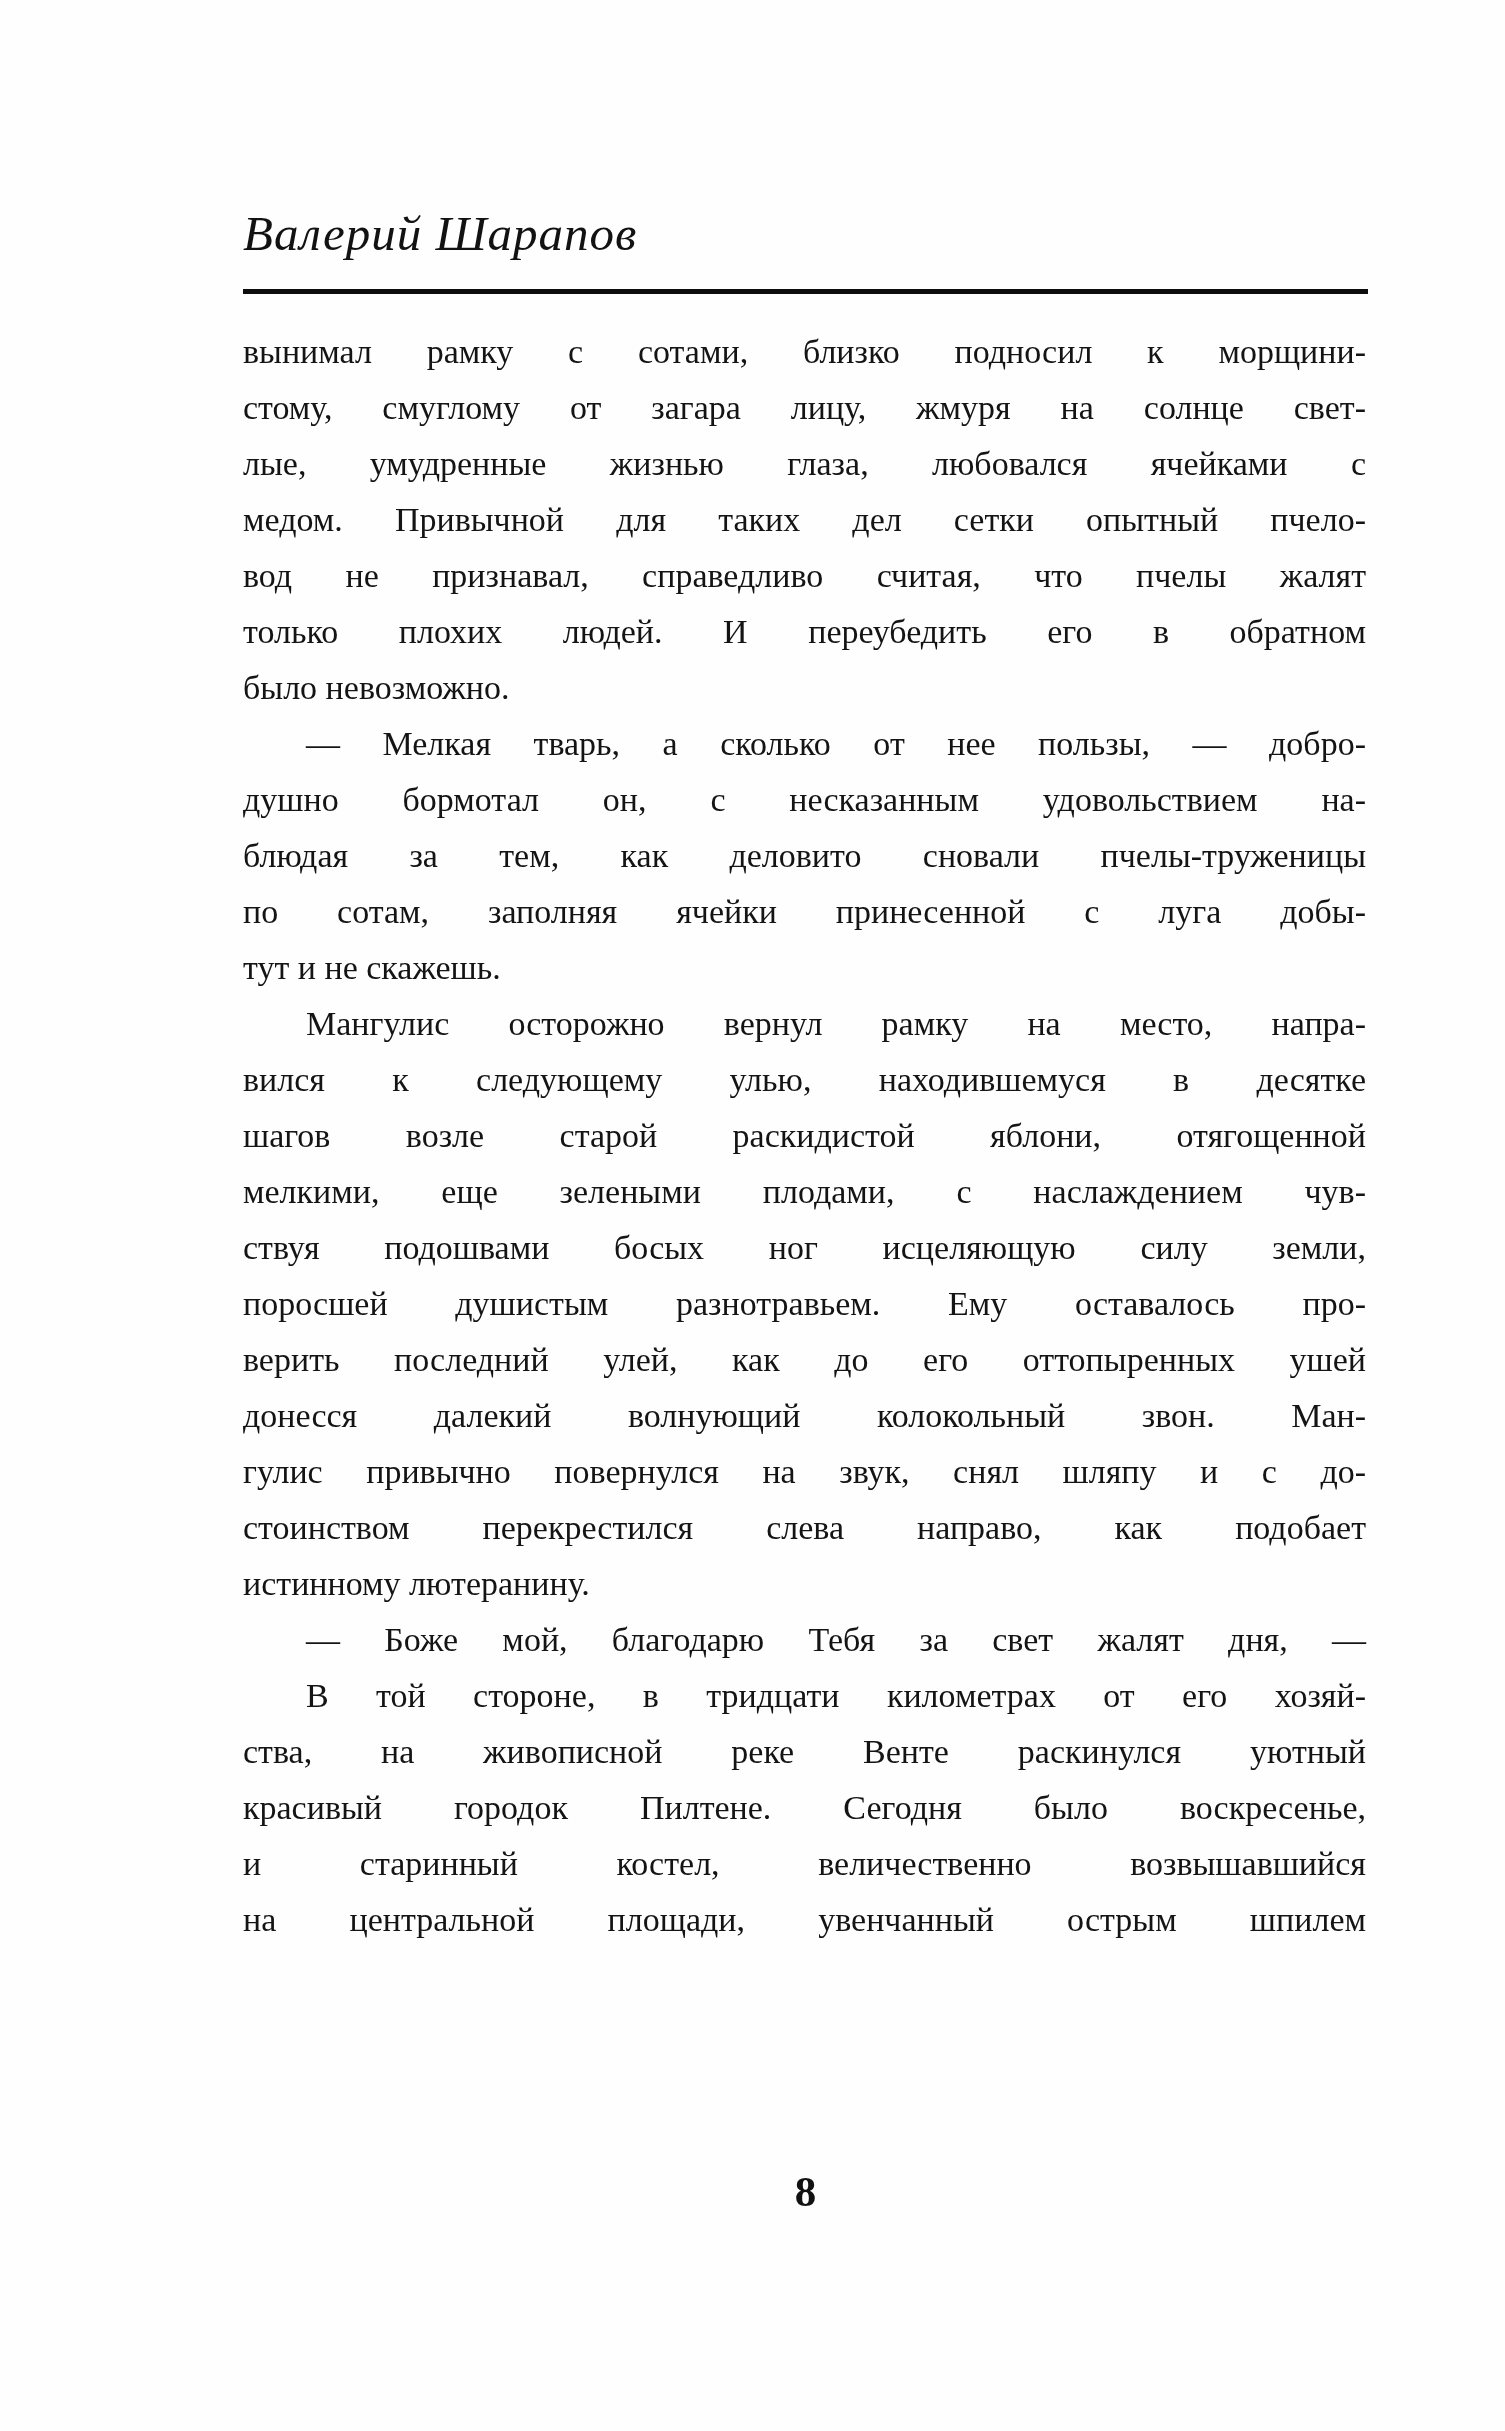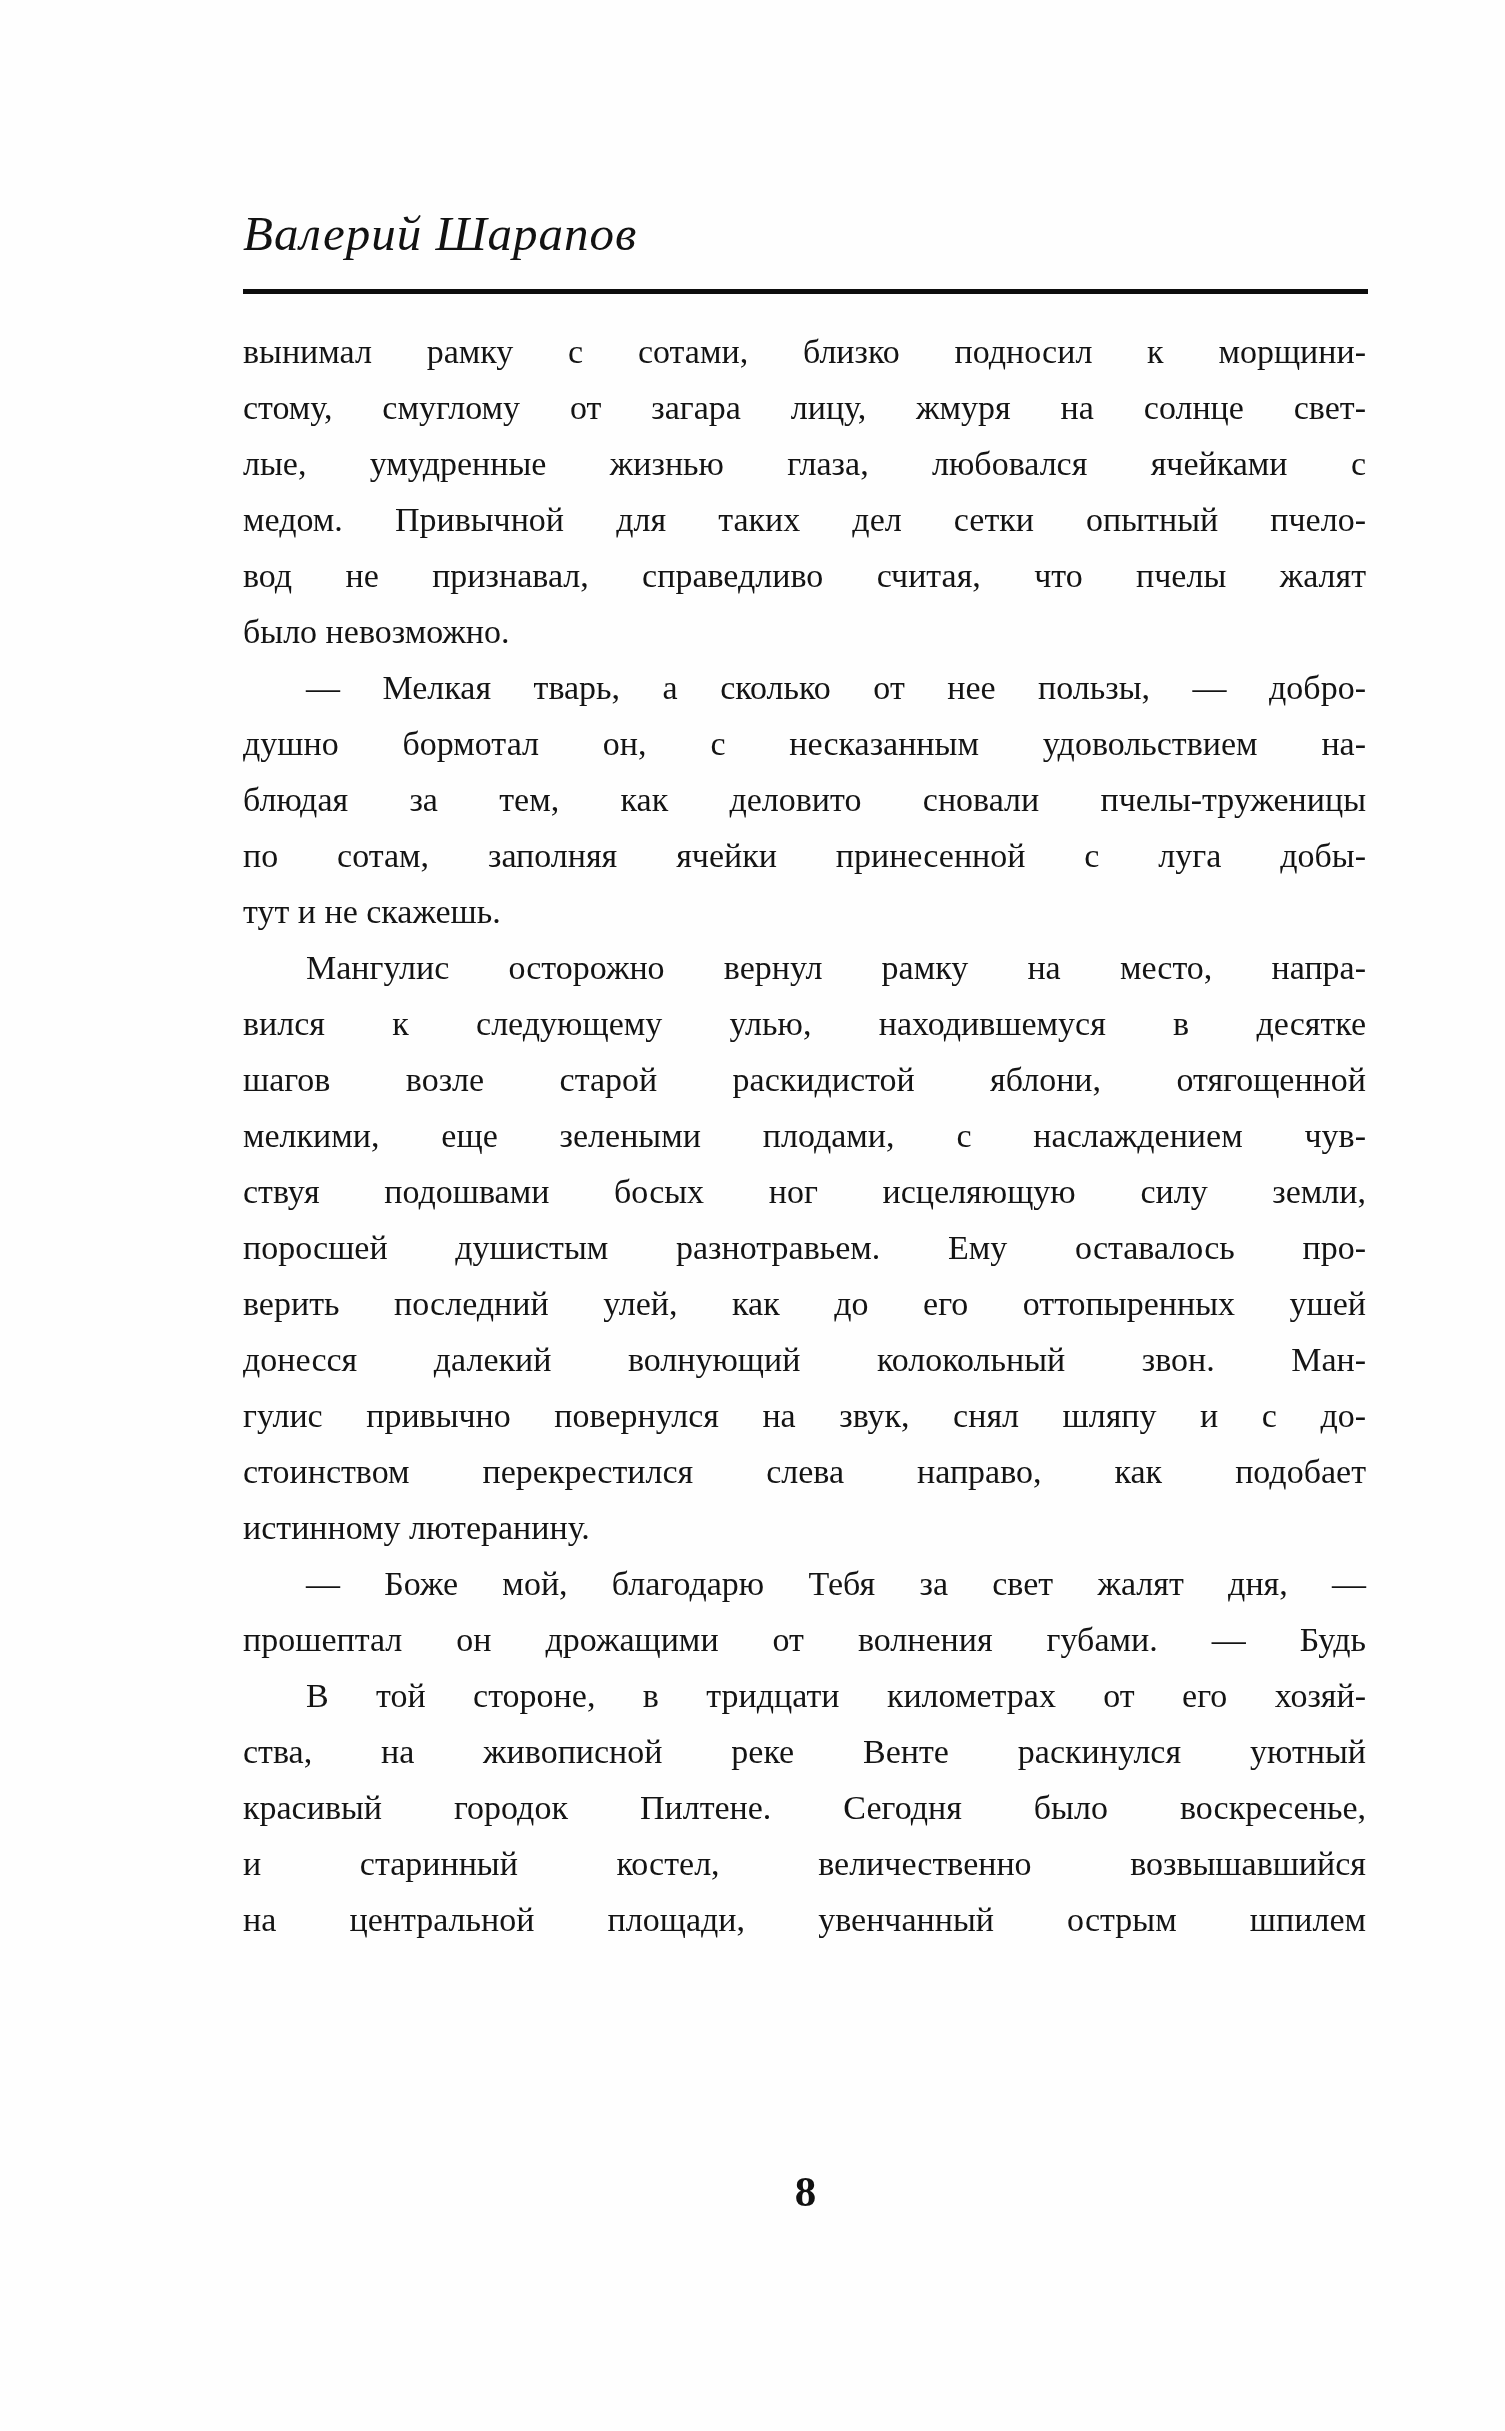--- a/index.html
+++ b/index.html
@@ -88,39 +88,39 @@
   </div>
 
   <div class="header-rule"></div>
 
   <main class="body-text">
     <div class="line">вынимал рамку с сотами, близко подносил к морщини-</div>
     <div class="line">стому, смуглому от загара лицу, жмуря на солнце свет-</div>
     <div class="line">лые, умудренные жизнью глаза, любовался ячейками с</div>
     <div class="line">медом. Привычной для таких дел сетки опытный пчело-</div>
     <div class="line">вод не признавал, справедливо считая, что пчелы жалят</div>
+    <div class="line">только плохих людей. И переубедить его в обратном</div>
     <div class="line end">было невозможно.</div>
     <div class="line indent">— Мелкая тварь, а сколько от нее пользы, — добро-</div>
     <div class="line">душно бормотал он, с несказанным удовольствием на-</div>
     <div class="line">блюдая за тем, как деловито сновали пчелы-труженицы</div>
     <div class="line">по сотам, заполняя ячейки принесенной с луга добы-</div>
     <div class="line end">тут и не скажешь.</div>
     <div class="line indent">Мангулис осторожно вернул рамку на место, напра-</div>
     <div class="line">вился к следующему улью, находившемуся в десятке</div>
     <div class="line">шагов возле старой раскидистой яблони, отягощенной</div>
     <div class="line">мелкими, еще зелеными плодами, с наслаждением чув-</div>
     <div class="line">ствуя подошвами босых ног исцеляющую силу земли,</div>
     <div class="line">поросшей душистым разнотравьем. Ему оставалось про-</div>
     <div class="line">верить последний улей, как до его оттопыренных ушей</div>
     <div class="line">донесся далекий волнующий колокольный звон. Ман-</div>
     <div class="line">гулис привычно повернулся на звук, снял шляпу и с до-</div>
     <div class="line">стоинством перекрестился слева направо, как подобает</div>
     <div class="line end">истинному лютеранину.</div>
     <div class="line indent">— Боже мой, благодарю Тебя за свет жалят дня, —</div>
-    <div class="line">прошептал он дрожащими от волнения губами. — Будь</div>
     <div class="line indent">В той стороне, в тридцати километрах от его хозяй-</div>
     <div class="line">ства, на живописной реке Венте раскинулся уютный</div>
     <div class="line">красивый городок Пилтене. Сегодня было воскресенье,</div>
     <div class="line">и старинный костел, величественно возвышавшийся</div>
     <div class="line">на центральной площади, увенчанный острым шпилем</div>
   </main>
 
   <div class="page-footer">
     <div class="page-number">8</div>
   </div>

